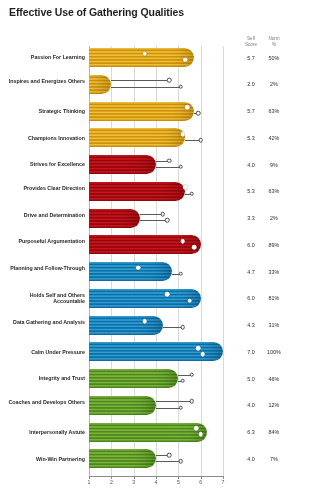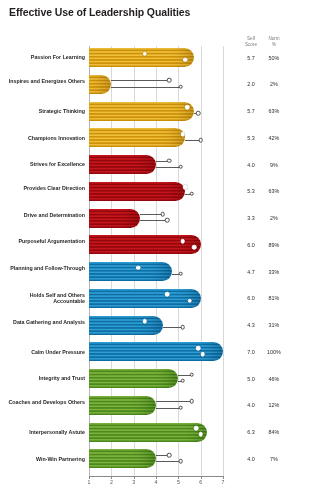--- a/index.html
+++ b/index.html
@@ -133,21 +133,21 @@
     color:#2b2b2b;
     text-align:center;
     width:22px;
   }
   .cell.self{ left:240px; }
   .cell.norm{ left:263px; }
 </style>
 </head>
 <body>
 
-<div id="chart-title">Effective Use of Leadership Qualities</div>
+<div id="chart-title">Effective Use of Gathering Qualities</div>
 
 <div class="col-head" id="head-self">
   <div>Self</div>
   <div>Score</div>
 </div>
 <div class="col-head" id="head-norm">
   <div>Norm</div>
   <div>%</div>
 </div>
 

